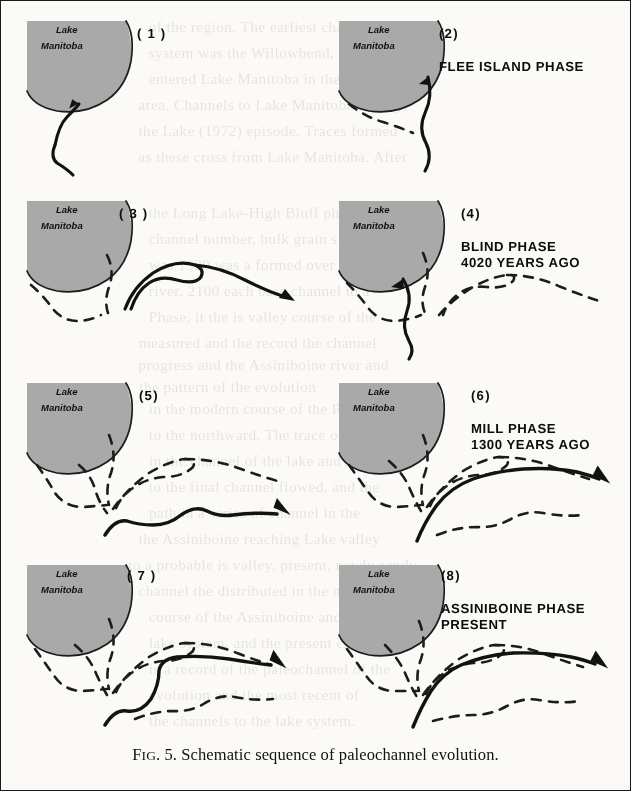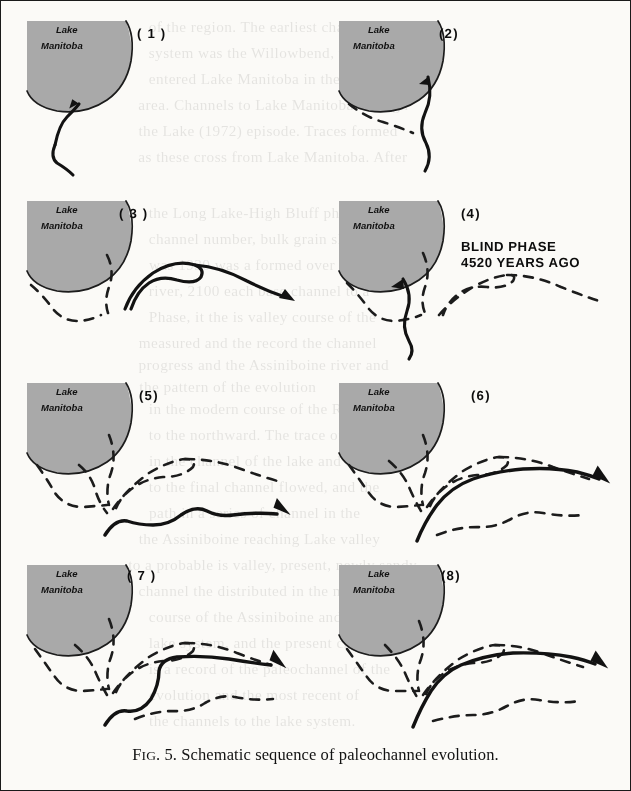--- a/index.html
+++ b/index.html
@@ -117,20 +117,21 @@
           <path d="M46,140 Q50,120 58,112 Q66,104 70,99" fill="none" stroke="#121212" stroke-width="3.1" stroke-linecap="round"></path>
           <path d="M46,140 Q41,152 48,158 Q58,164 64,170" fill="none" stroke="#121212" stroke-width="3.1" stroke-linecap="round"></path>
           <path d="M70,99 l-10,4 l4,-9 z" transform="rotate(-6 65 101)" fill="#121212"></path>
         </g>
       </svg>
     </div>
 
     <div class="panel" style="left:320px;top:4px;width:305px;height:180px;">
       <div class="ttl" style="left:118px;top:4px;">
         <span class="num">(2)</span>
+        <span>FLEE ISLAND PHASE</span>
       </div>
       <svg width="305" height="180" viewBox="0 0 305 180">
         <g>
           <path d="M18,16 L18,86 Q22,101 46,106 Q80,110 103,92 Q118,78 122,54 Q124,36 117,16 Z" fill="#a9a9a9" stroke="none"></path>
           <path d="M117,16 Q126,30 122,56 Q117,82 98,95 Q76,110 48,106 Q24,101 18,86" fill="none" stroke="#1c1c1c" stroke-width="1.7" stroke-linecap="round"></path>
         </g>
         <text x="47" y="28" font-family="Liberation Sans, sans-serif" font-size="9.5" font-weight="bold" font-style="italic" fill="#111">Lake</text>
         <text x="32" y="44" font-family="Liberation Sans, sans-serif" font-size="9.5" font-weight="bold" font-style="italic" fill="#111">Manitoba</text>
         <g>
           <path d="M28,99 Q44,112 62,117 Q78,122 92,128" fill="none" stroke="#1c1c1c" stroke-width="2.6" stroke-linecap="round" stroke-dasharray="9 8"></path>
@@ -165,21 +166,21 @@
           <path d="M186,78 Q212,80 238,94 Q258,104 276,110" fill="none" stroke="#121212" stroke-width="3.2" stroke-linecap="round"></path>
           <path d="M286,114 l-16,-3 l6,-9 z" fill="#121212"></path>
         </g>
       </svg>
     </div>
 
     <div class="panel" style="left:320px;top:186px;width:305px;height:178px;">
       <div class="ttl" style="left:140px;top:2px;">
         <span class="num">(4)</span>
         <span>BLIND PHASE
-4520 YEARS AGO</span>
+4020 YEARS AGO</span>
       </div>
       <svg width="305" height="178" viewBox="0 0 305 178">
         <g>
           <path d="M18,14 L18,84 Q22,99 46,104 Q80,108 103,90 Q118,76 122,52 Q124,34 117,14 Z" fill="#a9a9a9" stroke="none"></path>
           <path d="M117,14 Q126,28 122,54 Q117,80 98,93 Q76,108 48,104 Q24,99 18,84" fill="none" stroke="#1c1c1c" stroke-width="1.7" stroke-linecap="round"></path>
         </g>
         <text x="47" y="26" font-family="Liberation Sans, sans-serif" font-size="9.5" font-weight="bold" font-style="italic" fill="#111">Lake</text>
         <text x="32" y="42" font-family="Liberation Sans, sans-serif" font-size="9.5" font-weight="bold" font-style="italic" fill="#111">Manitoba</text>
         <g>
           <path d="M102,66 Q110,84 104,100 Q99,114 104,126" fill="none" stroke="#1c1c1c" stroke-width="2.6" stroke-linecap="round" stroke-dasharray="9 8"></path>
@@ -228,20 +229,22 @@
           <path d="M96,166 Q106,150 118,152 Q130,156 144,156 Q160,156 172,146
                    Q186,136 198,142 Q210,148 224,146 Q248,143 268,145" fill="none" stroke="#121212" stroke-width="3.4" stroke-linecap="round"></path>
           <path d="M282,145 l-18,-5 l2,-10 z" transform="rotate(8 274 143)" fill="#121212"></path>
         </g>
       </svg>
     </div>
 
     <div class="panel" style="left:320px;top:368px;width:305px;height:178px;">
       <div class="ttl" style="left:150px;top:2px;">
         <span class="num">(6)</span>
+        <span>MILL PHASE
+1300 YEARS AGO</span>
       </div>
       <svg width="305" height="178" viewBox="0 0 305 178">
         <g>
           <path d="M18,14 L18,84 Q22,99 46,104 Q80,108 103,90 Q118,76 122,52 Q124,34 117,14 Z" fill="#a9a9a9" stroke="none"></path>
           <path d="M117,14 Q126,28 122,54 Q117,80 98,93 Q76,108 48,104 Q24,99 18,84" fill="none" stroke="#1c1c1c" stroke-width="1.7" stroke-linecap="round"></path>
         </g>
         <text x="47" y="26" font-family="Liberation Sans, sans-serif" font-size="9.5" font-weight="bold" font-style="italic" fill="#111">Lake</text>
         <text x="32" y="42" font-family="Liberation Sans, sans-serif" font-size="9.5" font-weight="bold" font-style="italic" fill="#111">Manitoba</text>
         <g>
           <path d="M102,66 Q110,86 104,104 Q98,120 102,136" fill="none" stroke="#1c1c1c" stroke-width="2.6" stroke-linecap="round" stroke-dasharray="9 8"></path>
@@ -300,20 +303,22 @@
           <path d="M96,176 Q106,160 118,162 Q132,164 142,150 Q150,136 150,122
                    Q152,110 168,108 Q194,106 220,110 Q244,114 262,116" fill="none" stroke="#121212" stroke-width="3.4" stroke-linecap="round"></path>
           <path d="M278,118 l-18,-5 l2,-11 z" transform="rotate(10 270 115)" fill="#121212"></path>
         </g>
       </svg>
     </div>
 
     <div class="panel" style="left:320px;top:548px;width:305px;height:182px;">
       <div class="ttl" style="left:120px;top:2px;">
         <span class="num">(8)</span>
+        <span>ASSINIBOINE PHASE
+PRESENT</span>
       </div>
       <svg width="305" height="182" viewBox="0 0 305 182">
         <g>
           <path d="M18,16 L18,86 Q22,101 46,106 Q80,110 103,92 Q118,78 122,54 Q124,36 117,16 Z" fill="#a9a9a9" stroke="none"></path>
           <path d="M117,16 Q126,30 122,56 Q117,82 98,95 Q76,110 48,106 Q24,101 18,86" fill="none" stroke="#1c1c1c" stroke-width="1.7" stroke-linecap="round"></path>
         </g>
         <text x="47" y="28" font-family="Liberation Sans, sans-serif" font-size="9.5" font-weight="bold" font-style="italic" fill="#111">Lake</text>
         <text x="32" y="44" font-family="Liberation Sans, sans-serif" font-size="9.5" font-weight="bold" font-style="italic" fill="#111">Manitoba</text>
         <g>
           <path d="M98,72 Q106,92 100,110 Q94,126 98,142" fill="none" stroke="#1c1c1c" stroke-width="2.6" stroke-linecap="round" stroke-dasharray="9 8"></path>

